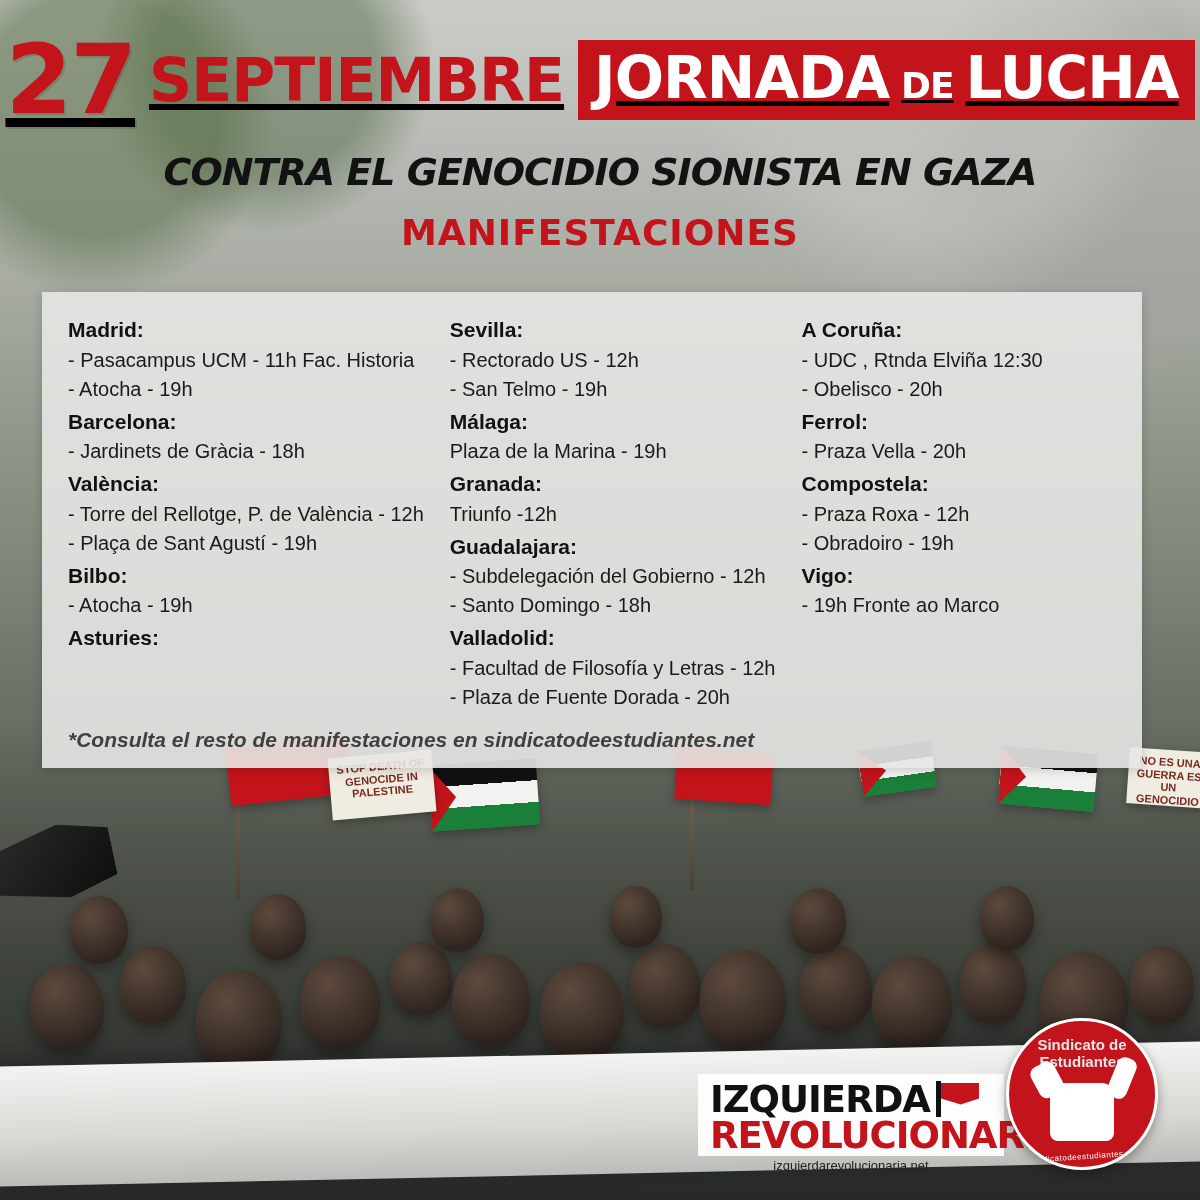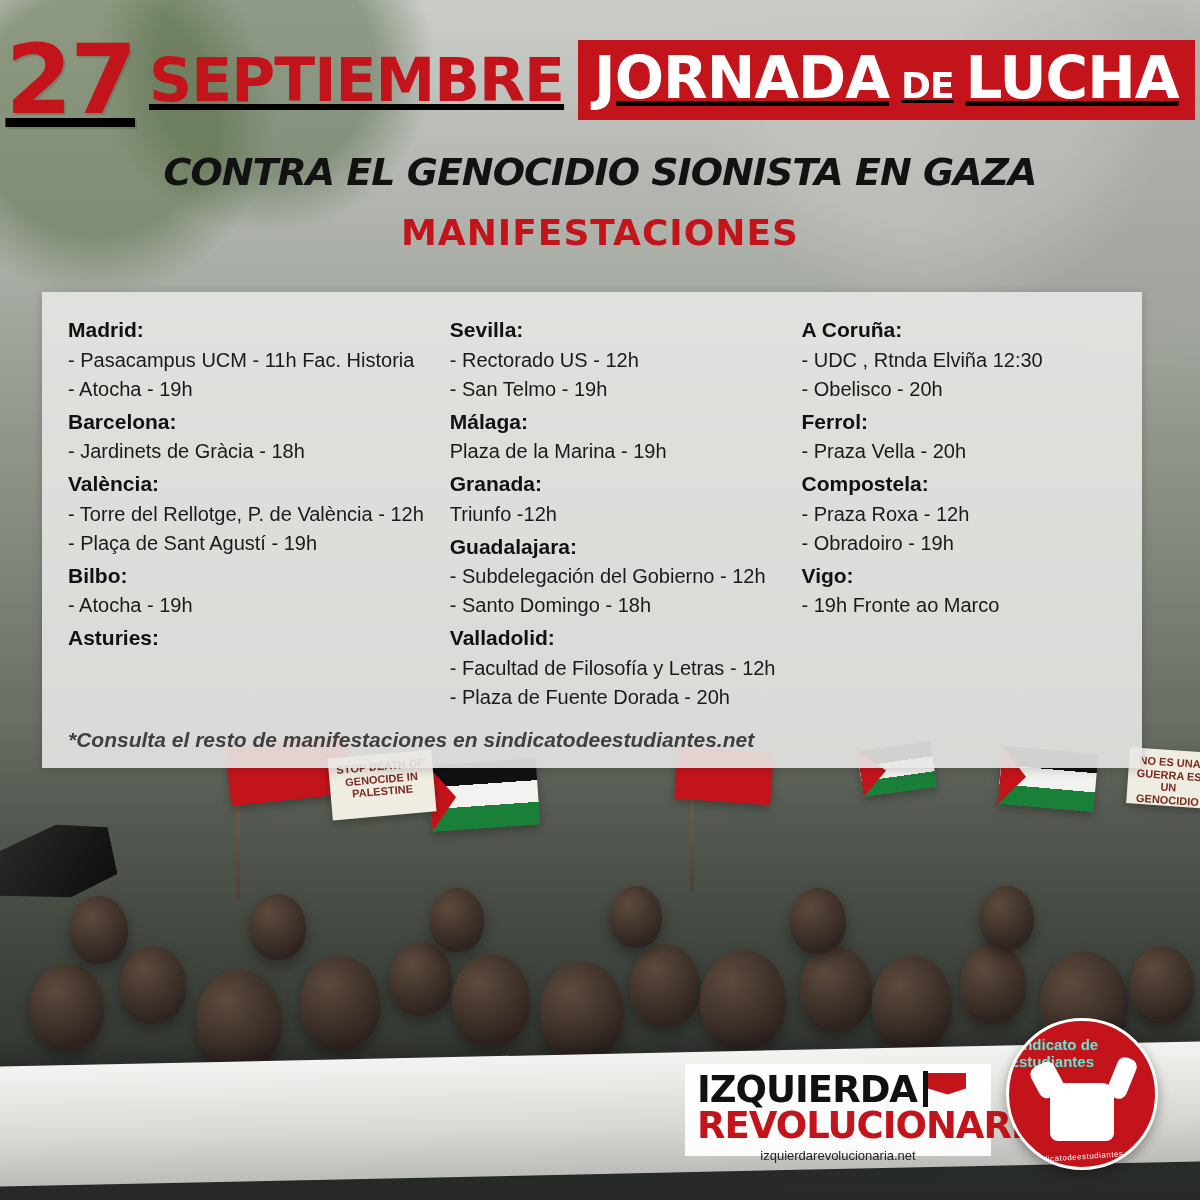--- a/index.html
+++ b/index.html
@@ -162,22 +162,22 @@
     margin-top: 14px;
     text-align: left;
     font-size: 21px;
     font-weight: 700;
     font-style: italic;
     color: #404040;
   }
 
   
   .logo-izq {
-    position: absolute; right: 209px; bottom: 44px;
-    width: 306px; height: 92px;
+    position: absolute; right: 196px; bottom: 44px;
+    width: 306px; height: 82px;
     background: rgba(255,255,255,.93);
     padding: 8px 12px 12px;
   }
   .logo-izq .l1 {
     font-family: "DejaVu Sans", sans-serif;
     font-weight: 900; font-size: 37px; color: #111; letter-spacing: -1px;
     line-height: .95;
     display: flex; align-items: center; gap: 6px;
   }
   .logo-izq .l2 {
@@ -199,21 +199,21 @@
   .logo-se {
     position: absolute; right: 42px; bottom: 30px;
     width: 152px; height: 152px; border-radius: 50%;
     background: #c4141b;
     border: 3px solid #fff;
     box-shadow: 0 4px 12px rgba(0,0,0,.35);
     overflow: hidden;
   }
   .logo-se .se-top {
     position: absolute; top: 16px; left: 0; right: 0;
-    color: #5eead4;
+    text-align: center; color: #e5e5e5;
     font-weight: 700; font-size: 15px; line-height: 1.1;
   }
   .logo-se .se-fist {
     position: absolute; left: 50%; top: 62px; transform: translateX(-50%);
     width: 64px; height: 58px; background: #fff;
     border-radius: 12px 12px 8px 8px;
   }
   .logo-se .se-fist::before {
     content:""; position:absolute; left:-16px; top:-20px; width: 26px; height: 34px;
     background:#fff; transform: rotate(-28deg); border-radius: 8px;

